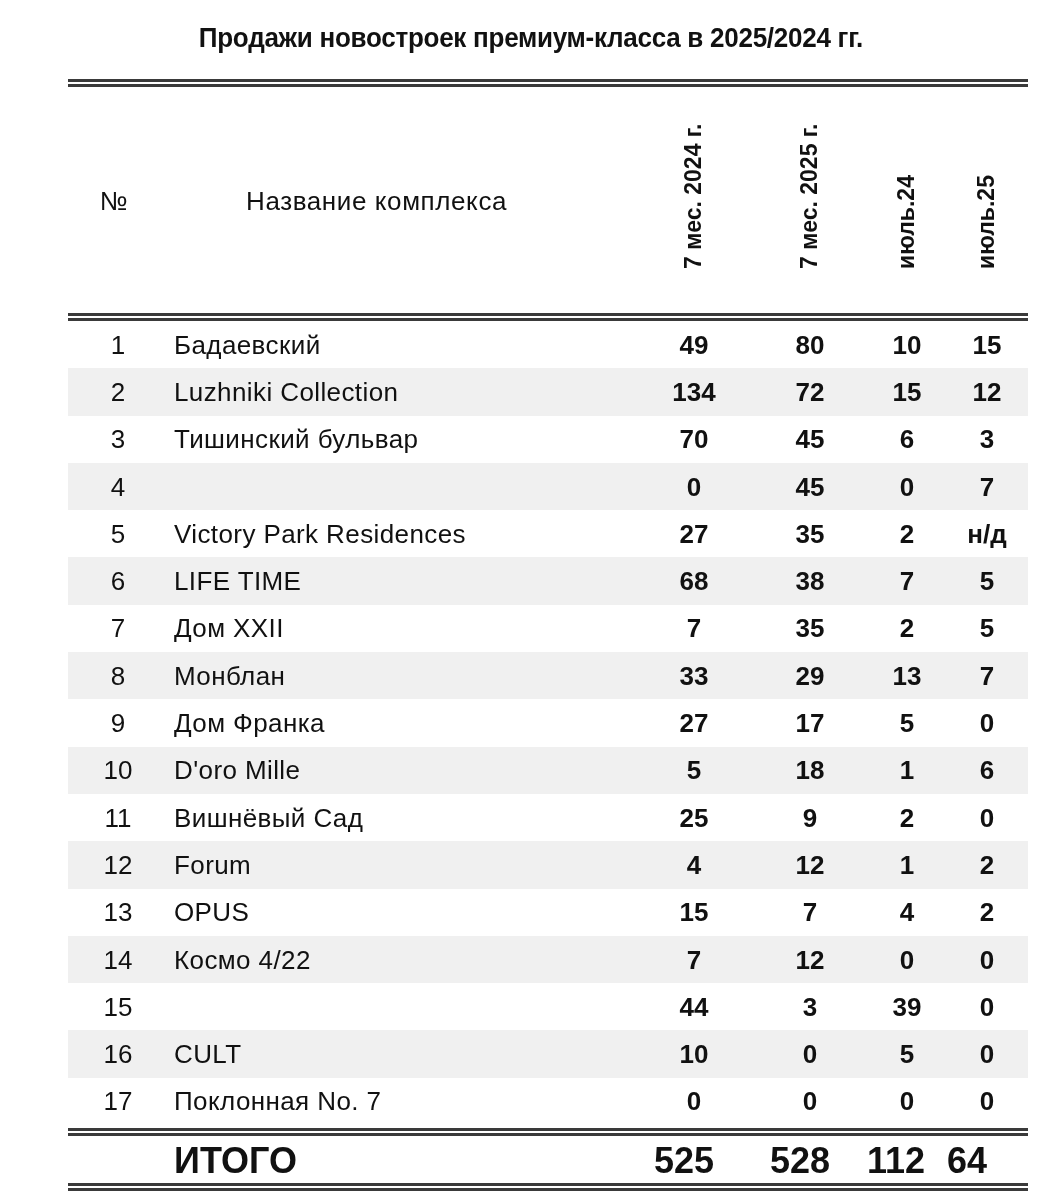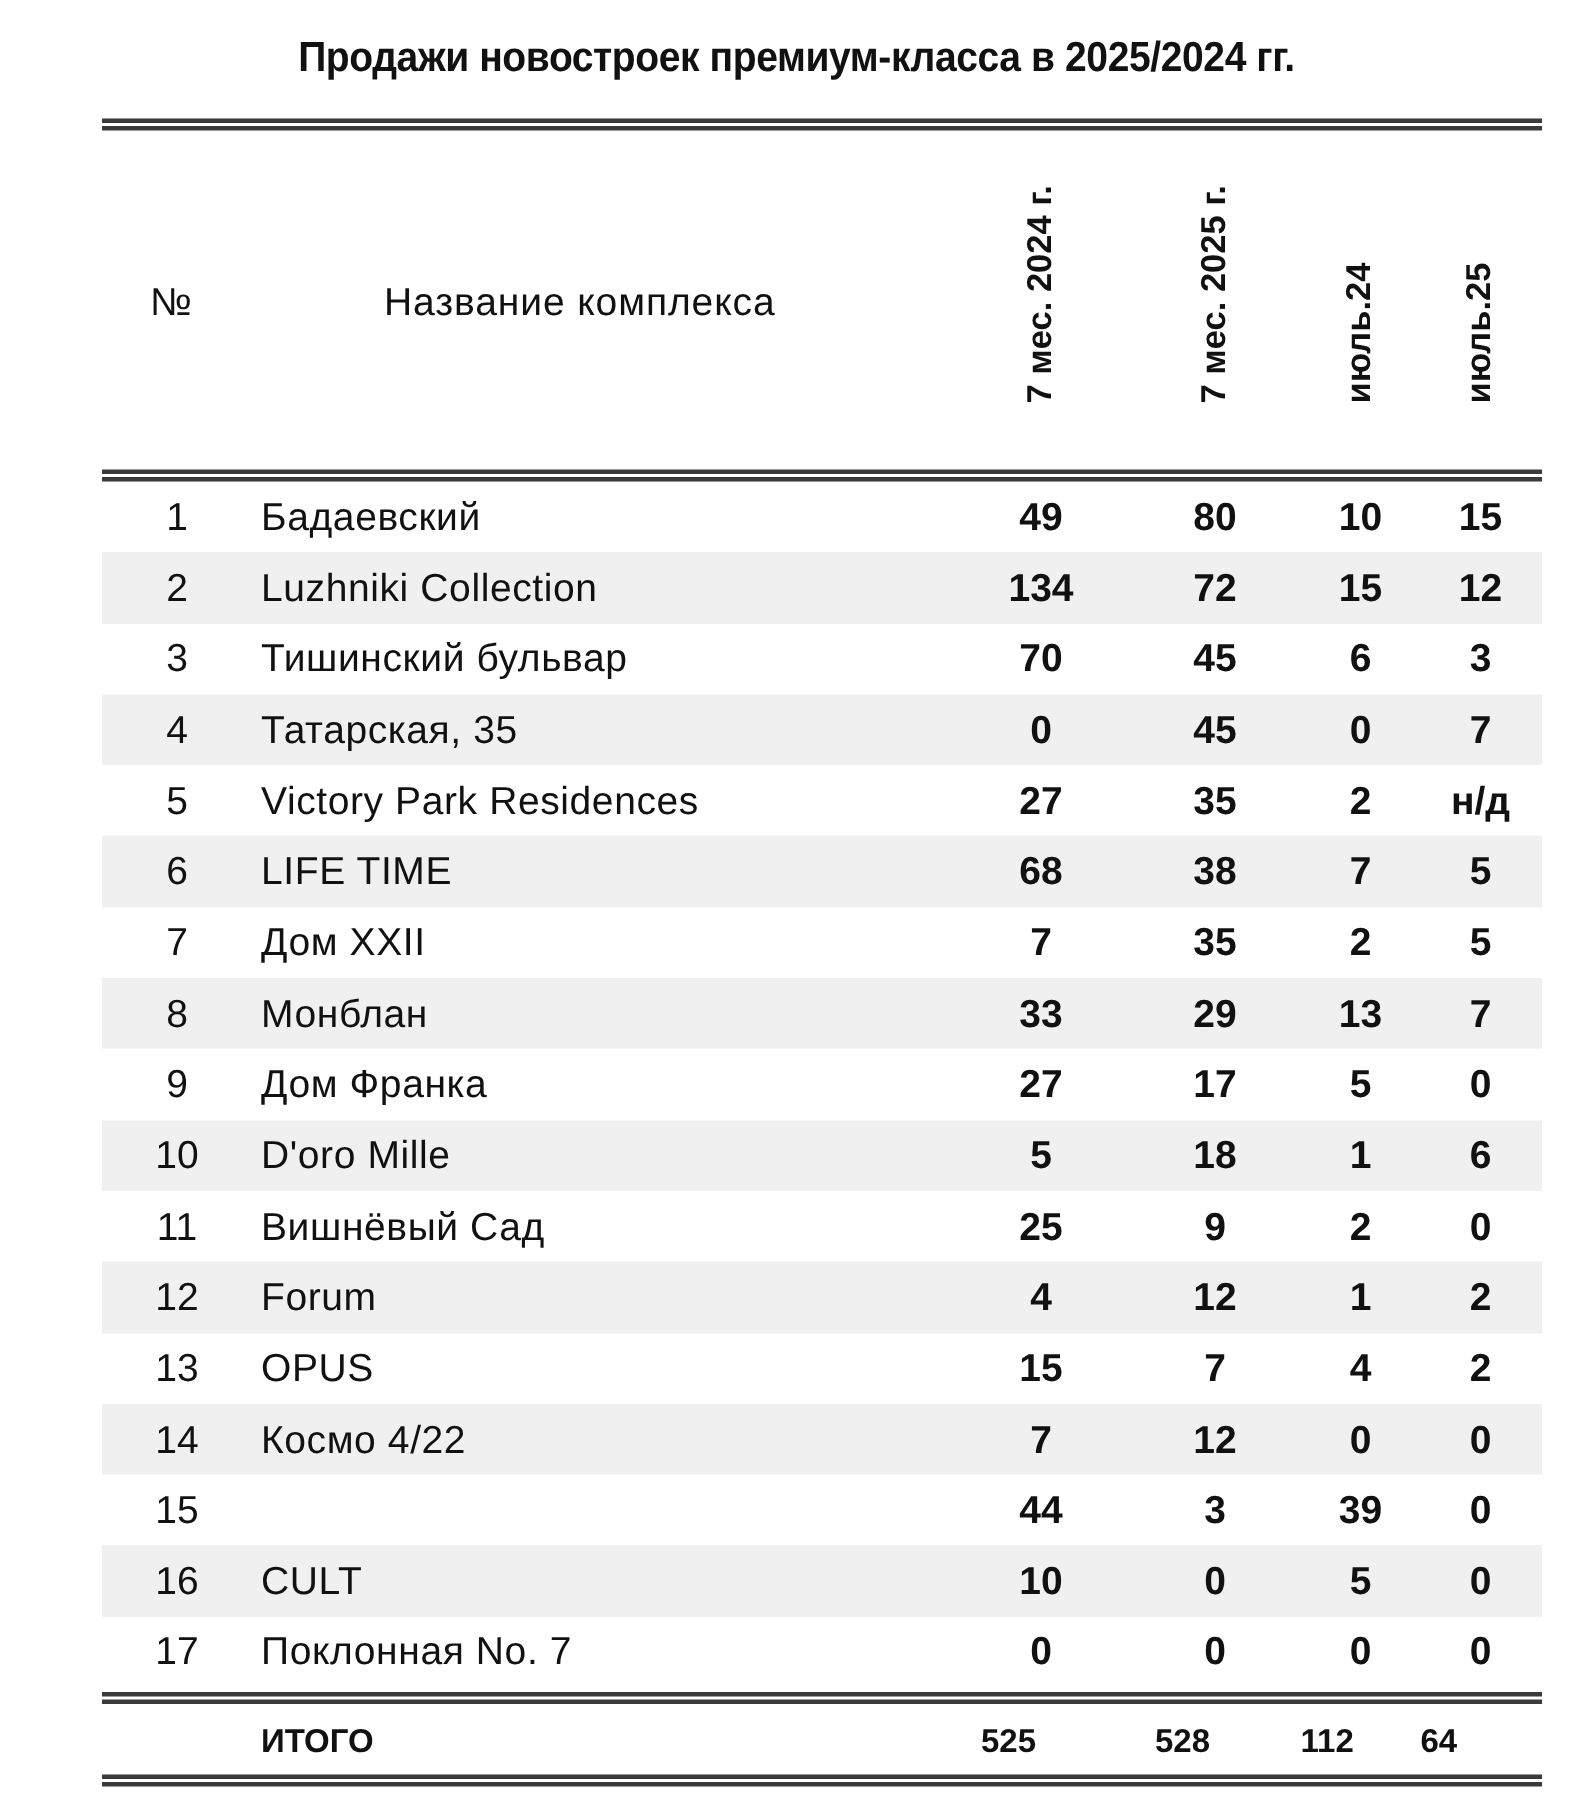--- a/index.html
+++ b/index.html
@@ -42,21 +42,20 @@
       left: 100px;
       top: 186px;
       font-size: 26px;
     }
     .hdr-name {
       position: absolute;
       left: 246px;
       top: 186px;
       font-size: 26px;
       letter-spacing: 0.6px;
-      margin-left: 10px;
     }
     .vhdr {
       position: absolute;
       bottom: 904px;
       width: 40px;
       height: 220px;
     }
     .vhdr span {
       position: absolute;
       left: 50%;
@@ -105,21 +104,21 @@
     .col1 { left: 586px; }
     .col2 { left: 702px; }
     .col3 { left: 799px; }
     .col4 { left: 879px; }
     .total-row {
       position: absolute;
       left: 68px;
       top: 1138px;
       width: 960px;
       height: 46px;
-      font-size: 22px;
+      font-size: 36px;
     }
     .total-row .c {
       position: absolute;
       top: 50%;
       transform: translateY(-50%);
       white-space: nowrap;
       font-weight: bold;
     }
     .total-row .name { left: 106px; }
     .total-row .num { width: 80px; }
@@ -170,21 +169,20 @@
     <div class="row">
       <div class="c no">3</div>
       <div class="c name">Тишинский бульвар</div>
       <div class="c num col1">70</div>
       <div class="c num col2">45</div>
       <div class="c num col3">6</div>
       <div class="c num col4">3</div>
     </div>
     <div class="row shaded">
       <div class="c no">4</div>
-      <div class="c name">Татарская, 35</div>
       <div class="c num col1">0</div>
       <div class="c num col2">45</div>
       <div class="c num col3">0</div>
       <div class="c num col4">7</div>
     </div>
     <div class="row">
       <div class="c no">5</div>
       <div class="c name">Victory Park Residences</div>
       <div class="c num col1">27</div>
       <div class="c num col2">35</div>

